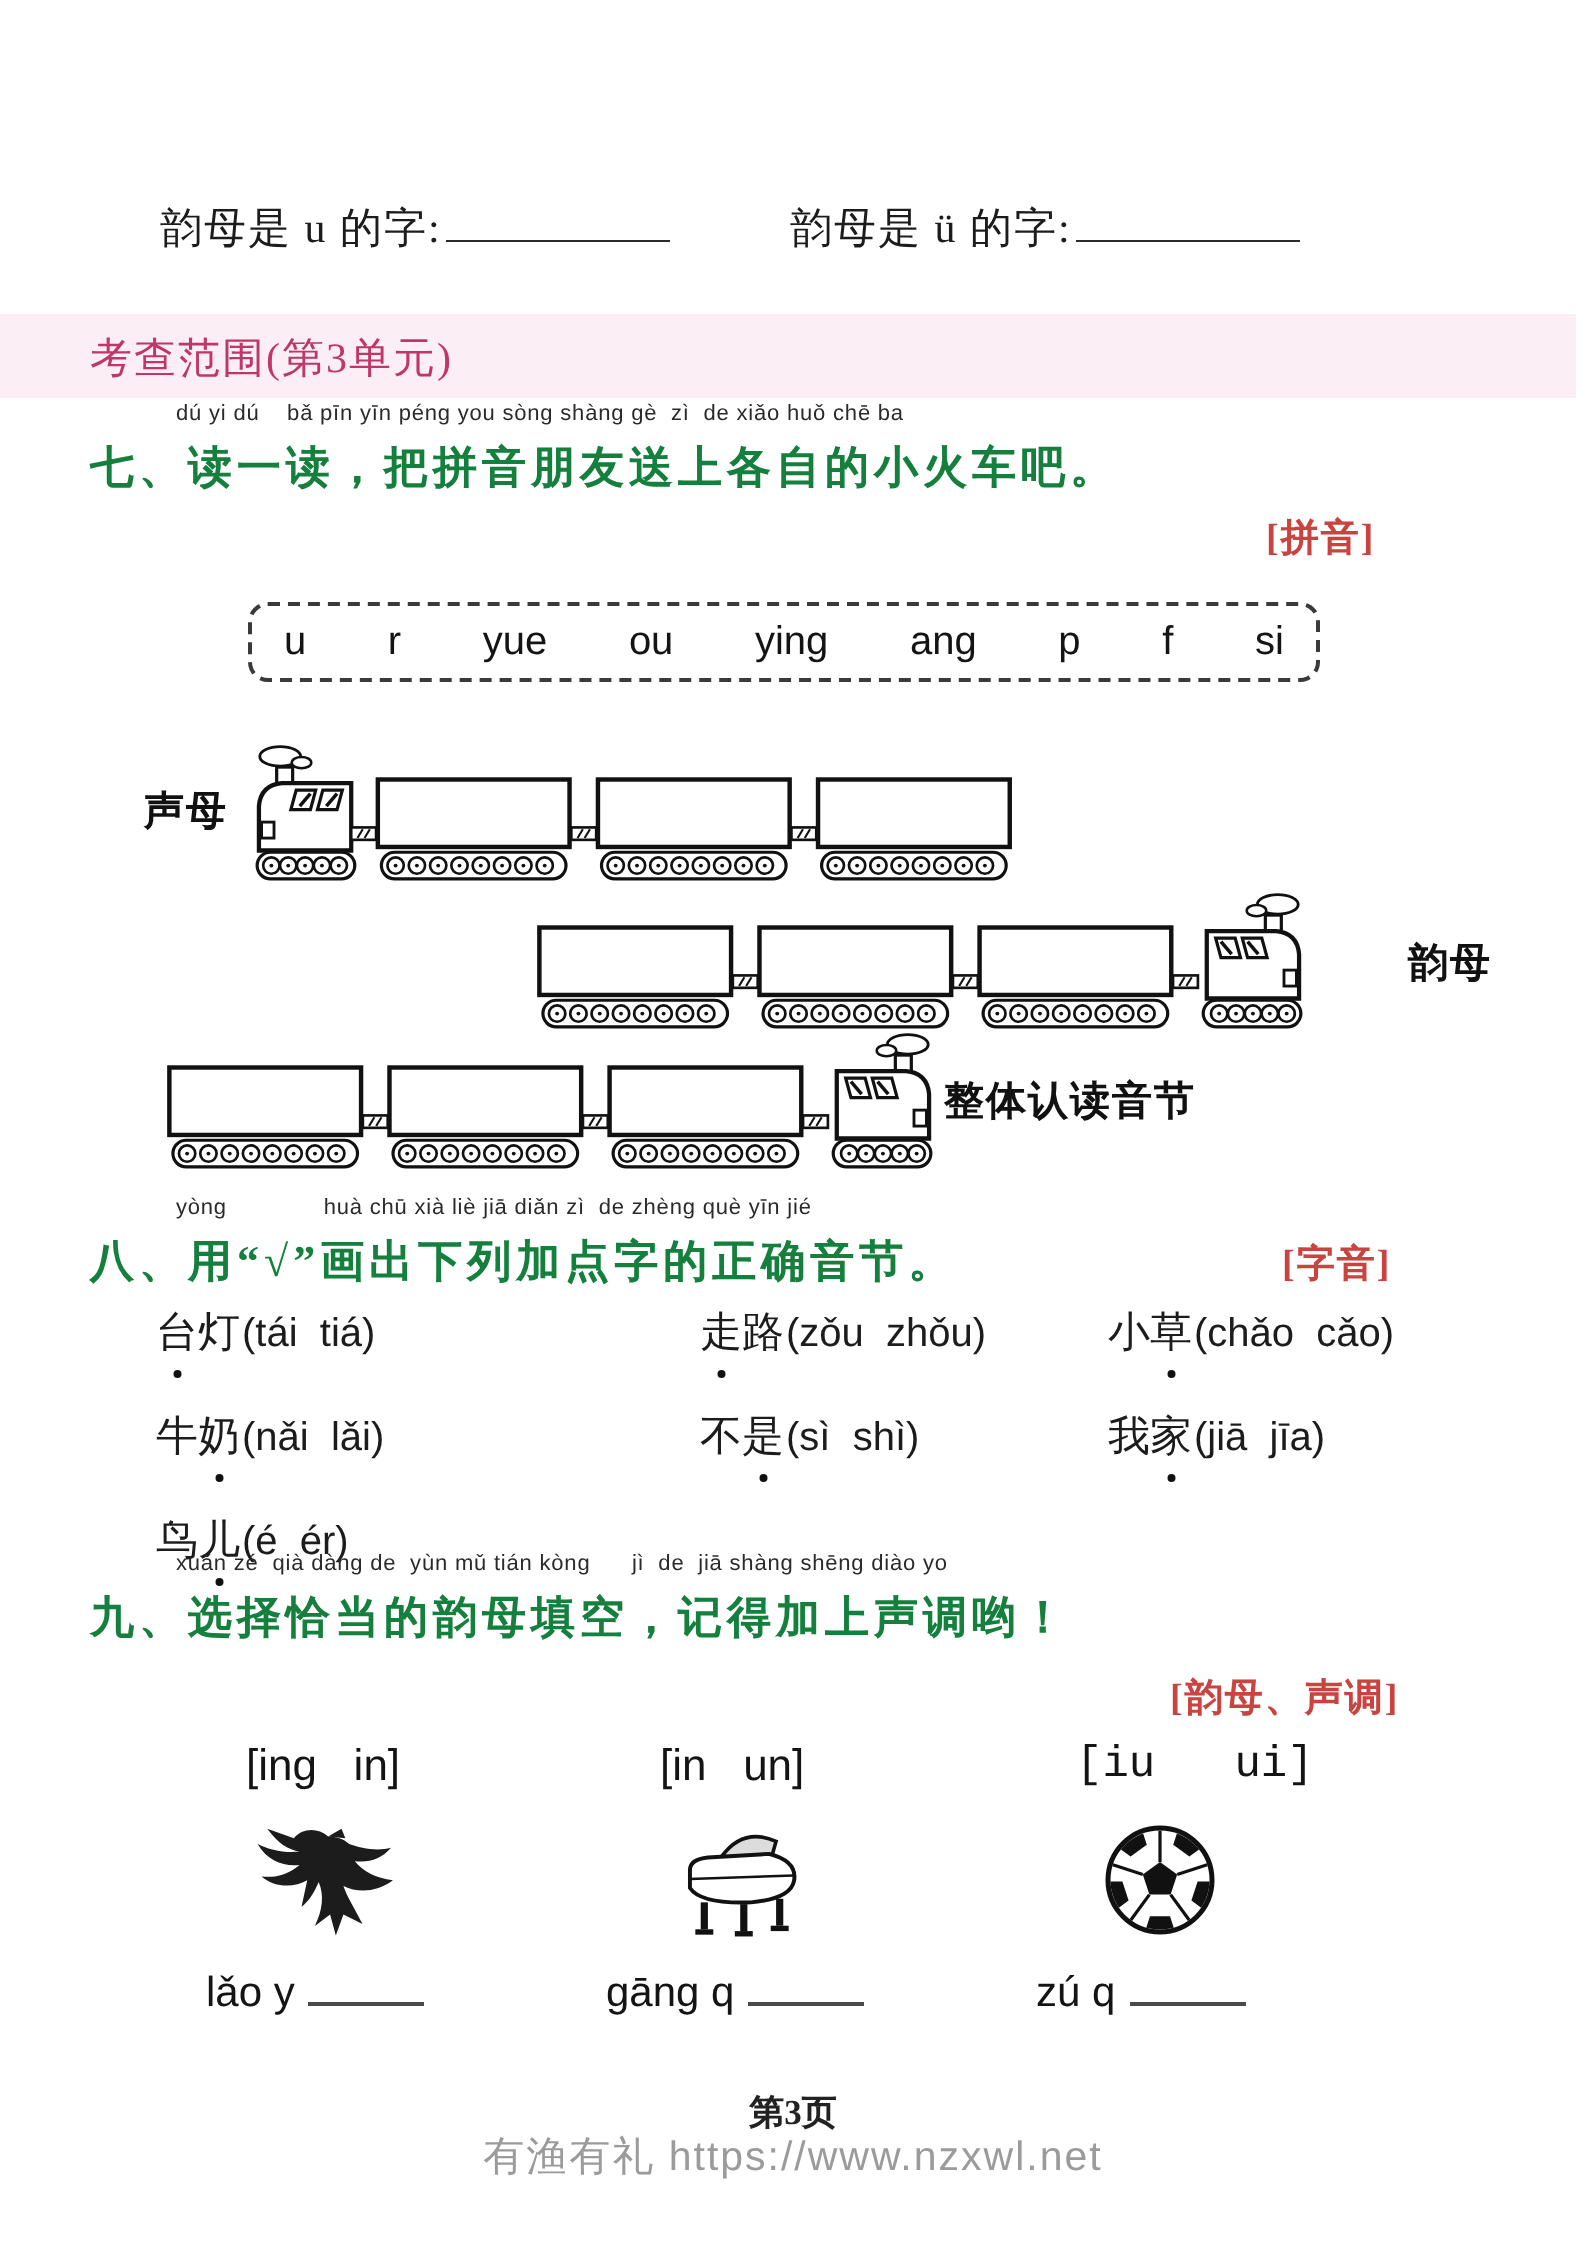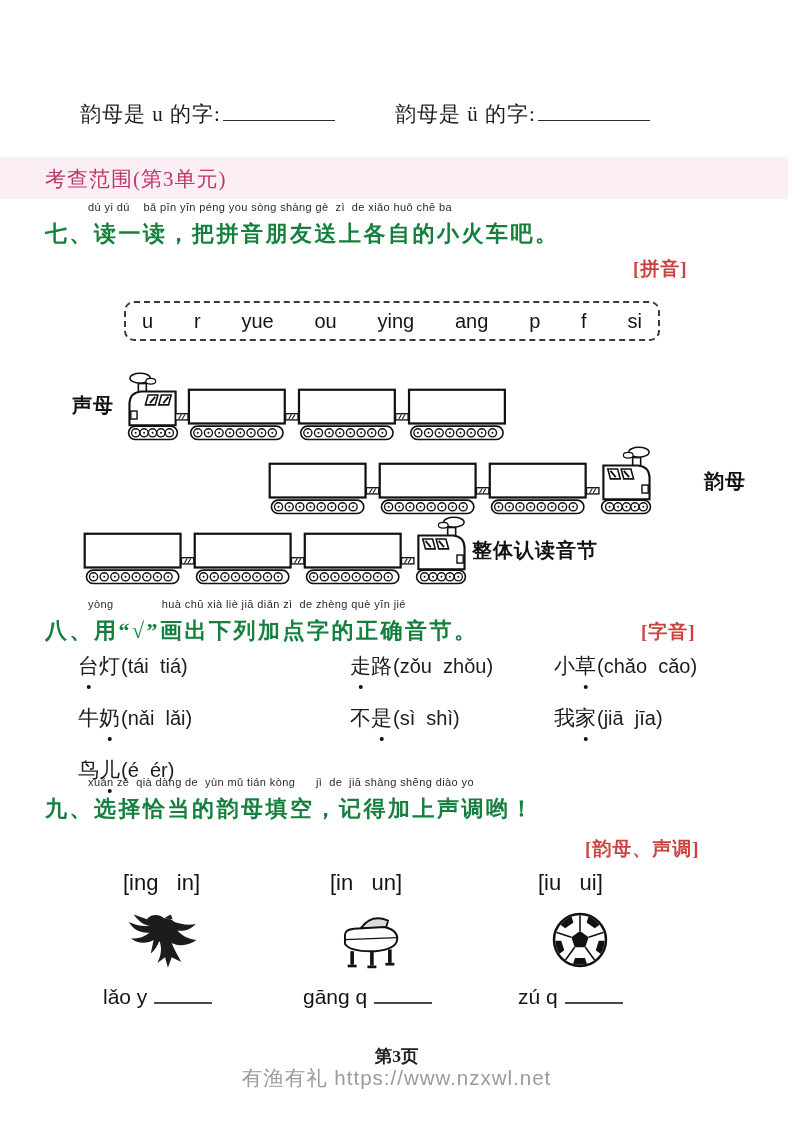--- a/index.html
+++ b/index.html
@@ -202,21 +202,21 @@
       <span class="zi cn">鸟</span><span class="zi cn dotted">儿</span><span class="opts">(é  ér)</span>
     </div>
   </div>
 
   <div class="abs pinyin-line pre" style="left:88px;top:776px;">xuǎn zé  qià dàng de  yùn mǔ tián kòng      jì  de  jiā shàng shēng diào yo</div>
   <div class="abs q-title cn" style="left:45px;top:794px;">九、选择恰当的韵母填空，记得加上声调哟！</div>
   <div class="abs tag cn" style="left:585px;top:836px;">[韵母、声调]</div>
 
   <div class="abs choice" style="left:123px;top:870px;">[ing   in]</div>
   <div class="abs choice" style="left:330px;top:870px;">[in   un]</div>
-  <div class="abs choice" style="left:538px;top:870px;">[iu   ui]</div>
+  <div class="abs choice" style="left:538px;top:870px;font-family:Liberation Mono, monospace;">[iu   ui]</div>
 
   <svg class="abs" style="left:126px;top:910px;" width="80" height="64" viewBox="0 0 84 66" xmlns="http://www.w3.org/2000/svg">
     <path fill="#1c1c1c" d="M40,8 C34,3 26,4 22,9 L8,4 C14,12 19,15 25,16 C17,17 9,15 3,12 C8,21 17,24 25,23 C19,28 12,30 5,29 C12,35 22,35 29,31 L26,45 C30,42 33,37 35,32 C38,39 37,47 33,55 L41,49 L44,60 L48,49 L58,54 C54,46 50,40 48,34 C56,38 66,37 74,31 C65,30 58,26 54,21 C61,22 68,20 73,14 C65,16 57,14 51,12 C48,9 44,8 40,8 Z"></path>
     <path fill="#1c1c1c" d="M40,8 l7,-4 l2,5 z"></path>
   </svg>
 
   <svg class="abs" style="left:336px;top:913px;" width="70" height="62" viewBox="0 0 78 64" xmlns="http://www.w3.org/2000/svg">
     <path d="M28,14 Q40,-2 58,6 L54,20 Z" fill="#dcdcdc" stroke="#111" stroke-width="2"></path>
     <path d="M10,22 Q10,16 20,15 L54,13 Q70,17 68,28 Q66,38 44,40 Q16,41 10,32 Z" fill="#fff" stroke="#111" stroke-width="2.2"></path>
     <path d="M10,27 L68,25" stroke="#111" stroke-width="1.4" fill="none"></path>

